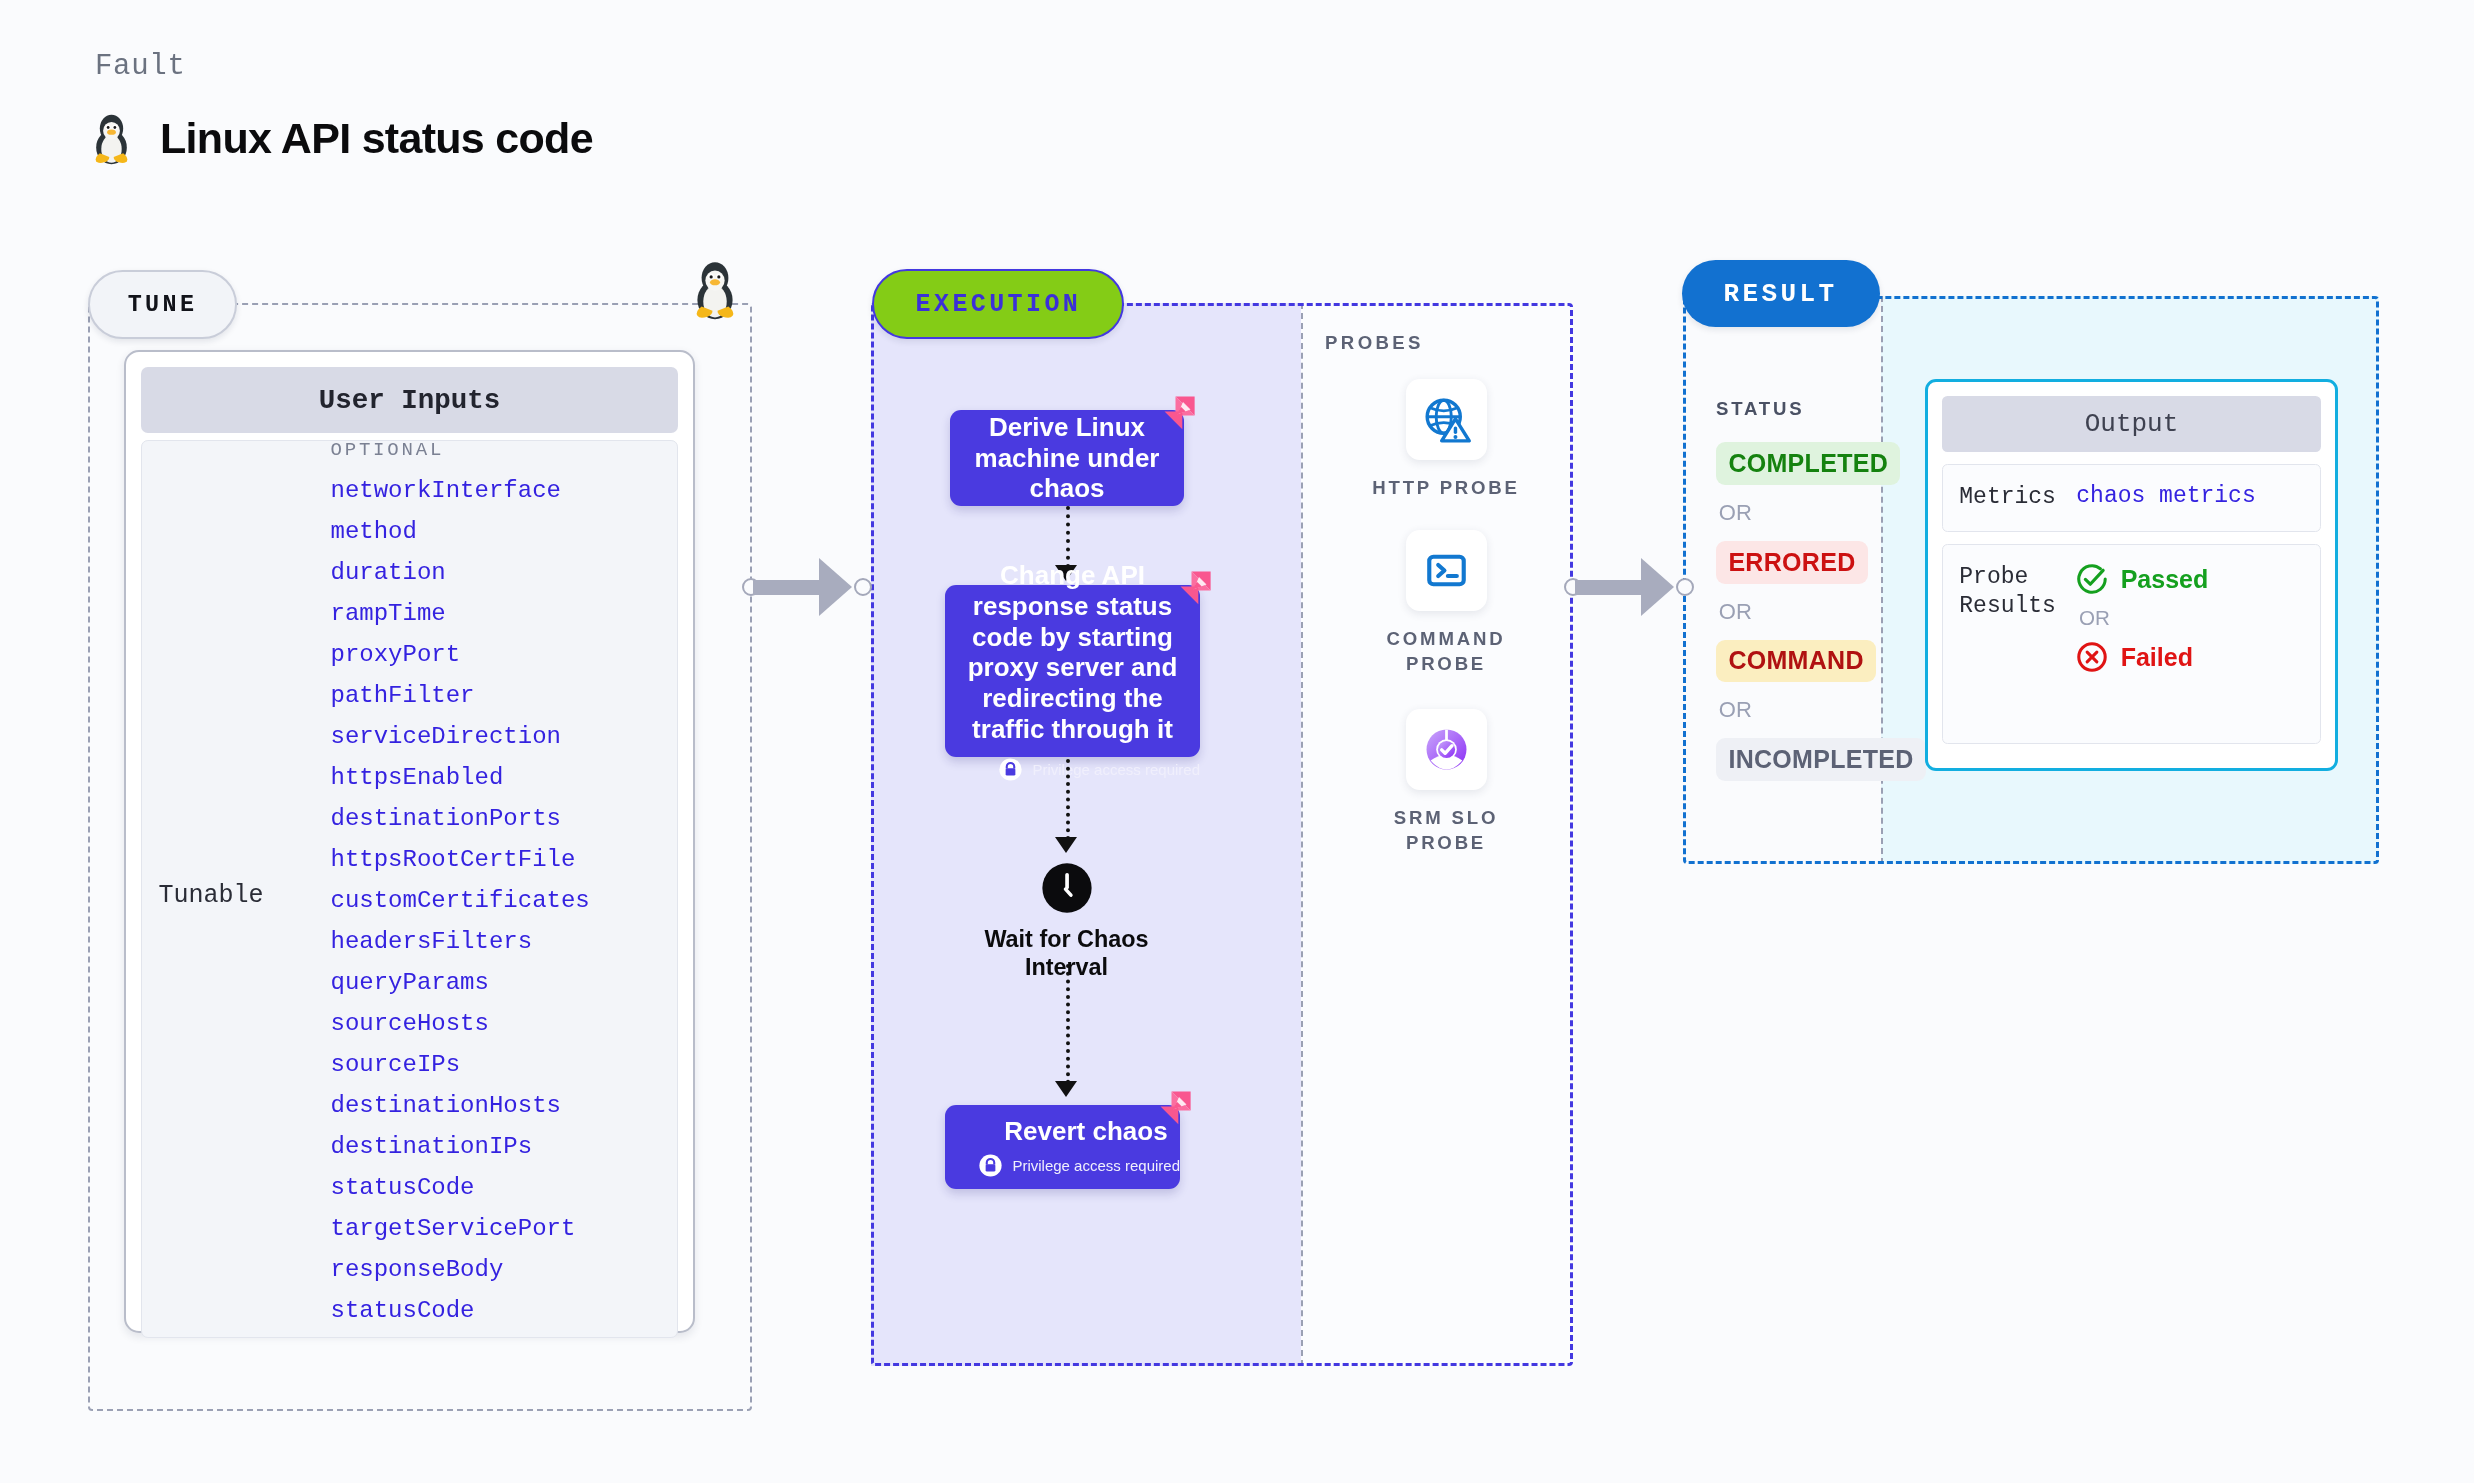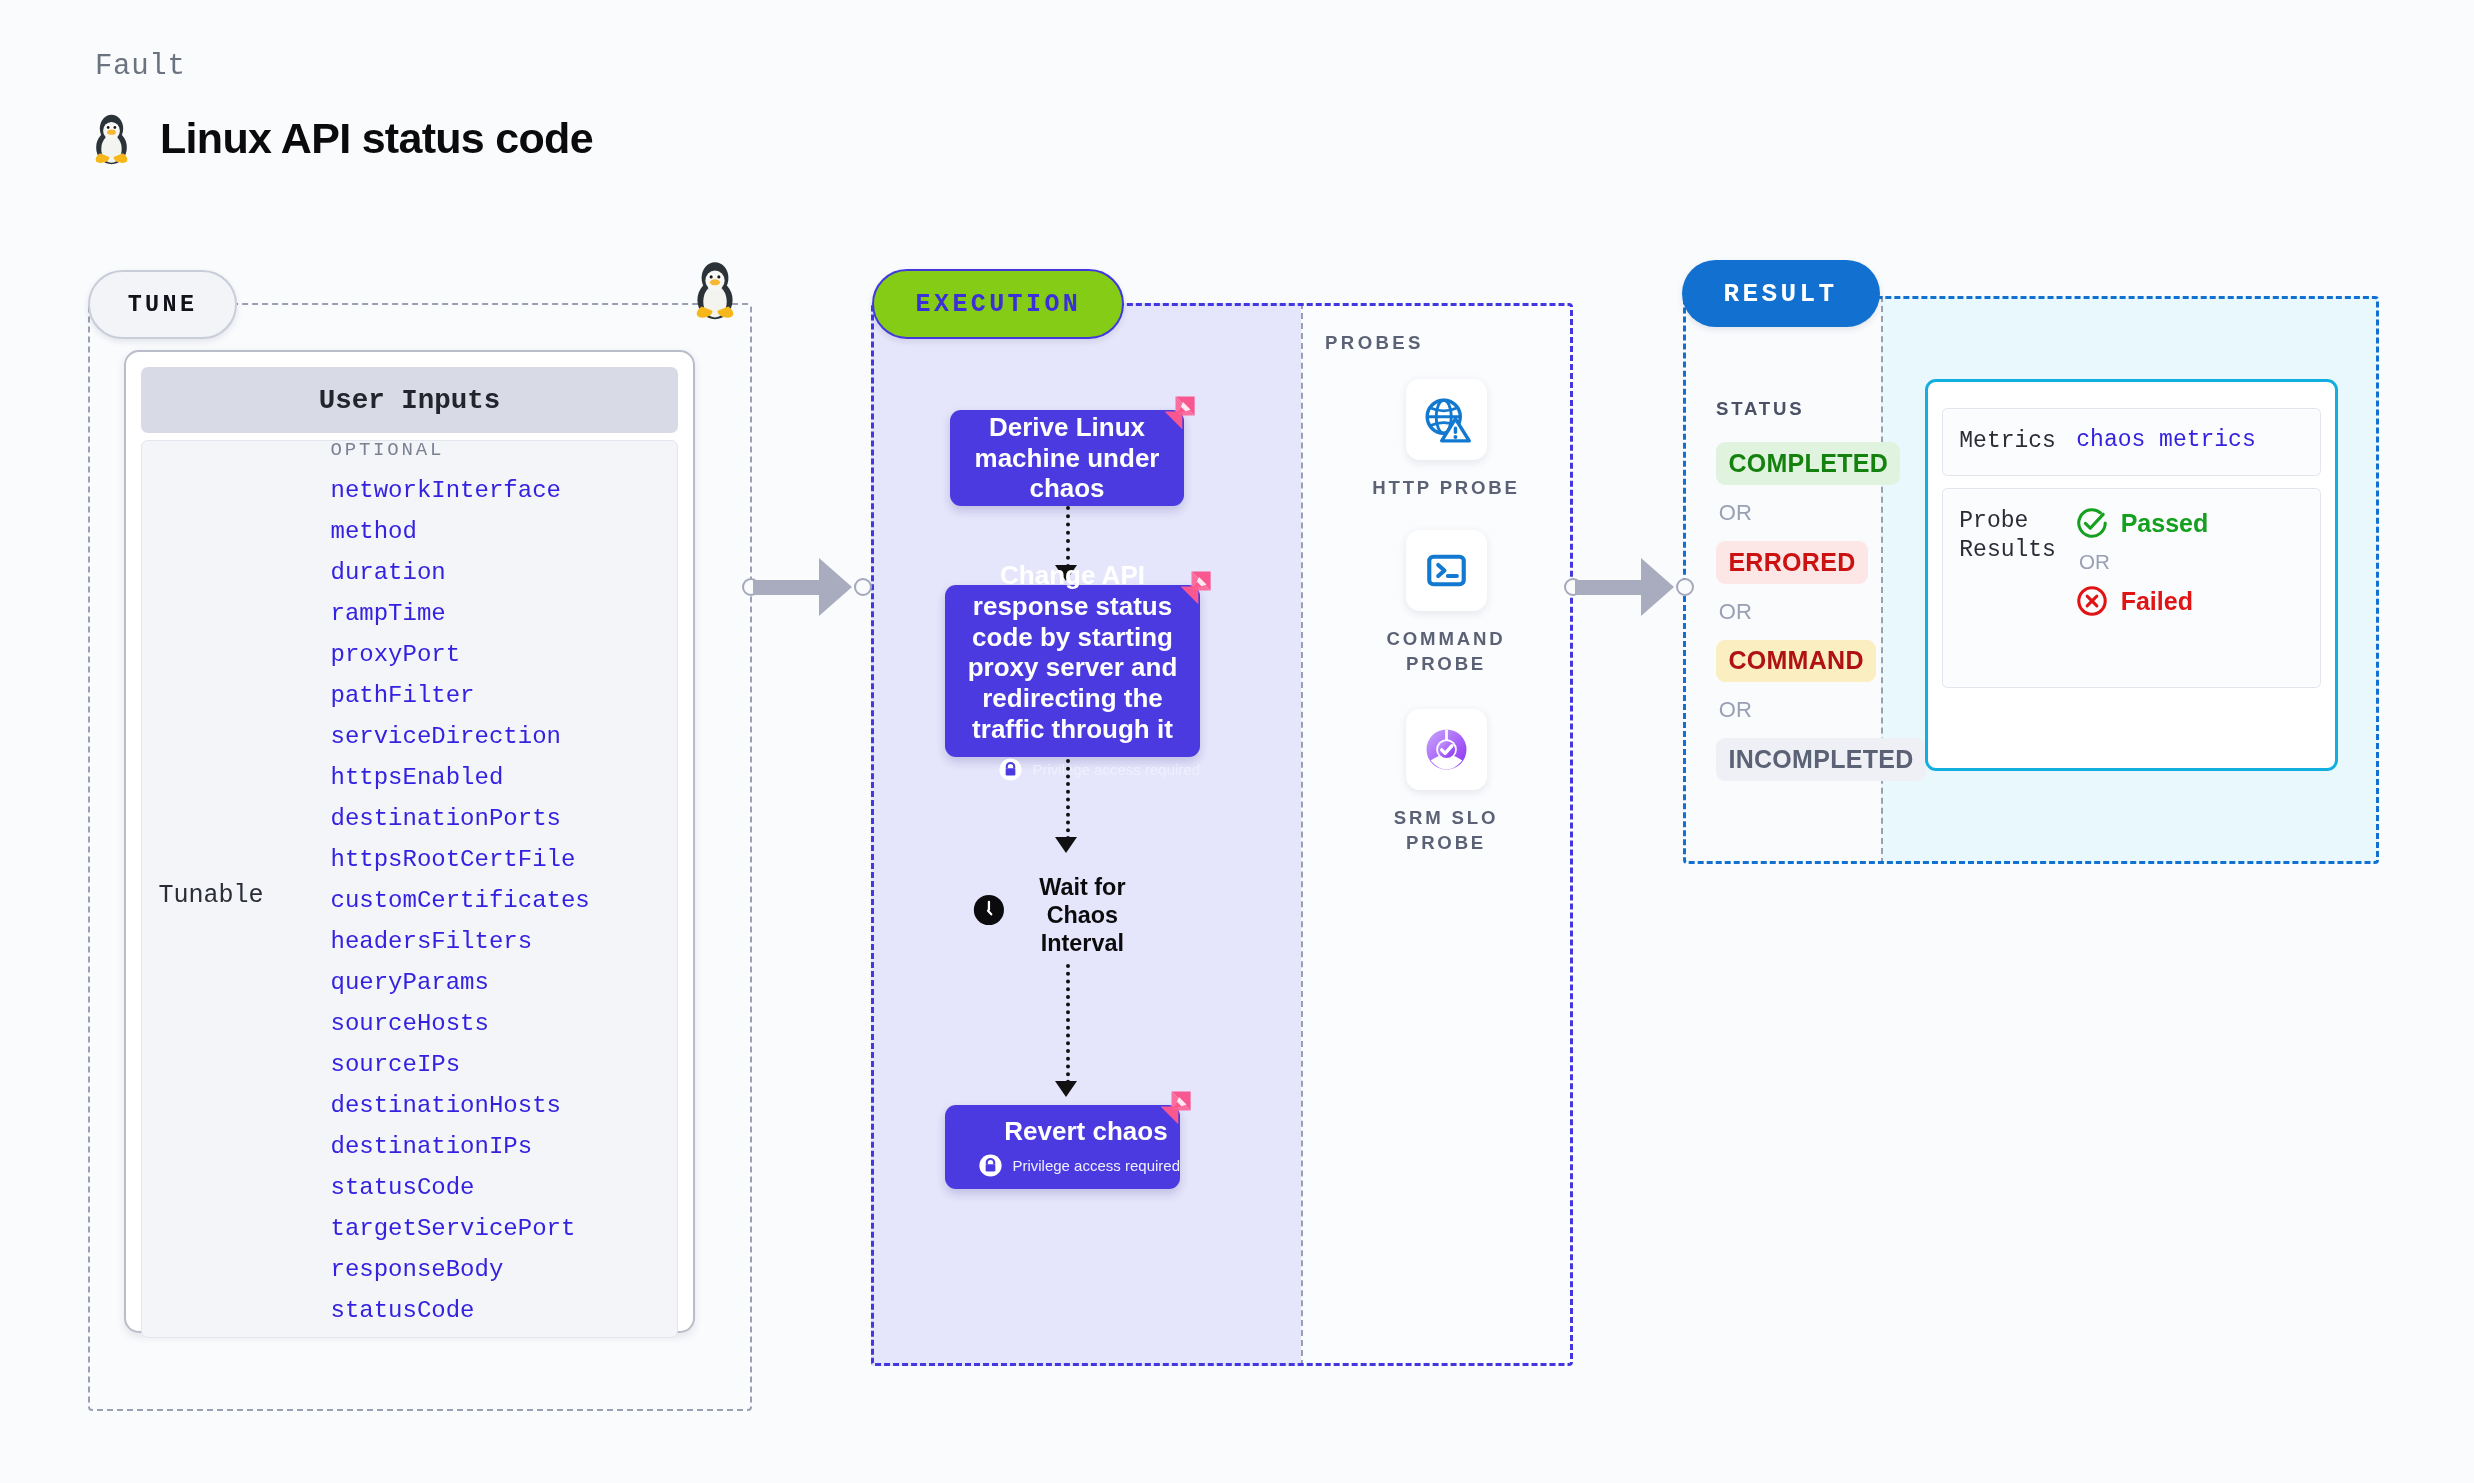--- a/index.html
+++ b/index.html
@@ -124,21 +124,21 @@
   .chaos-badge{position:absolute;right:-12.4px;top:-15px;width:41px;height:37px;}
 
   .dotline{
     position:absolute;width:0;border-left:4.8px dotted #111;
   }
   .dotarrow{
     position:absolute;width:0;height:0;
     border-left:11px solid transparent;border-right:11px solid transparent;
     border-top:16.5px solid #111;
   }
-  .clock-wrap{position:absolute;display:flex;align-items:center;}
+  .clock-wrap{position:absolute;display:flex;flex-direction:column;align-items:center;}
   .clock-ic{width:52px;height:52px;}
   .clock-label{
     margin-top:11px;font-size:23.4px;font-weight:bold;color:#0b0b0d;
     text-align:center;line-height:1.2;
   }
 
   
   .probes-head{
     position:absolute;left:454px;top:29px;
     font-size:18.6px;font-weight:bold;color:#5c6275;letter-spacing:3.4px;
@@ -432,20 +432,21 @@
         <div><span class="badge" style="background: rgb(223, 243, 222); color: rgb(21, 130, 15);">COMPLETED</span></div>
         <div class="or-sep">OR</div>
         <div><span class="badge" style="background: rgb(252, 230, 230); color: rgb(204, 17, 17);">ERRORED</span></div>
         <div class="or-sep">OR</div>
         <div><span class="badge" style="background: rgb(251, 238, 192); color: rgb(176, 17, 17);">COMMAND</span></div>
         <div class="or-sep">OR</div>
         <div><span class="badge" style="background: rgb(238, 240, 245); color: rgb(92, 98, 117);">INCOMPLETED</span></div>
       </div>
 
     <div class="output-card">
+      <div class="output-head">Output</div>
 
       <div class="out-row">
         <div class="out-key">Metrics</div>
         <div class="out-val-link">chaos metrics</div>
       </div>
 
       <div class="out-row" style="height:200px;align-items:flex-start;">
         <div class="out-key">Probe Results</div>
         <div>
           <div class="pr-item">

